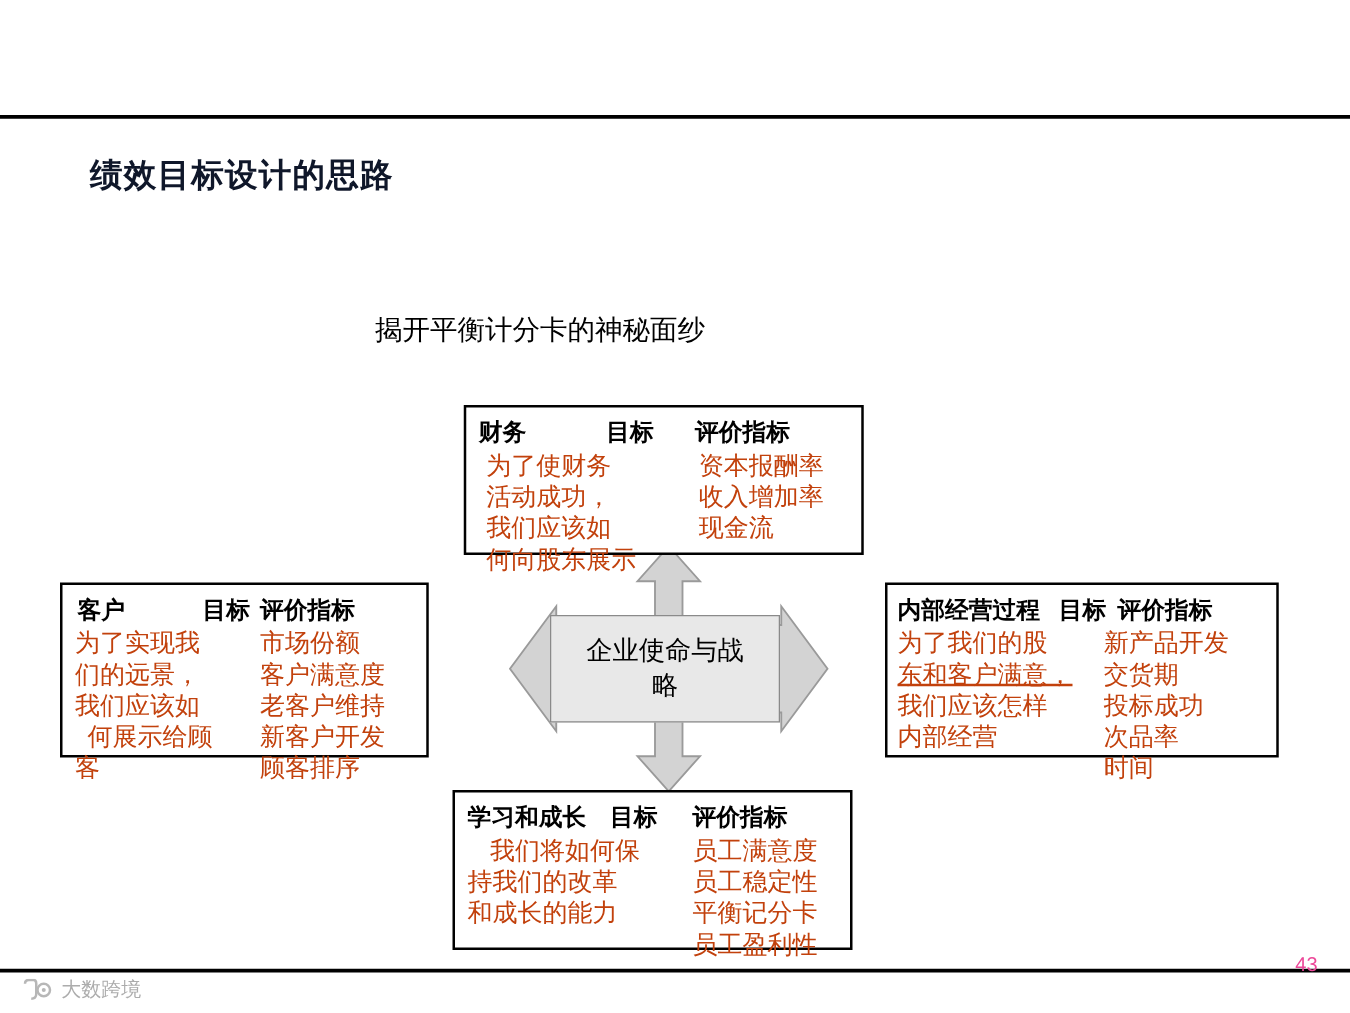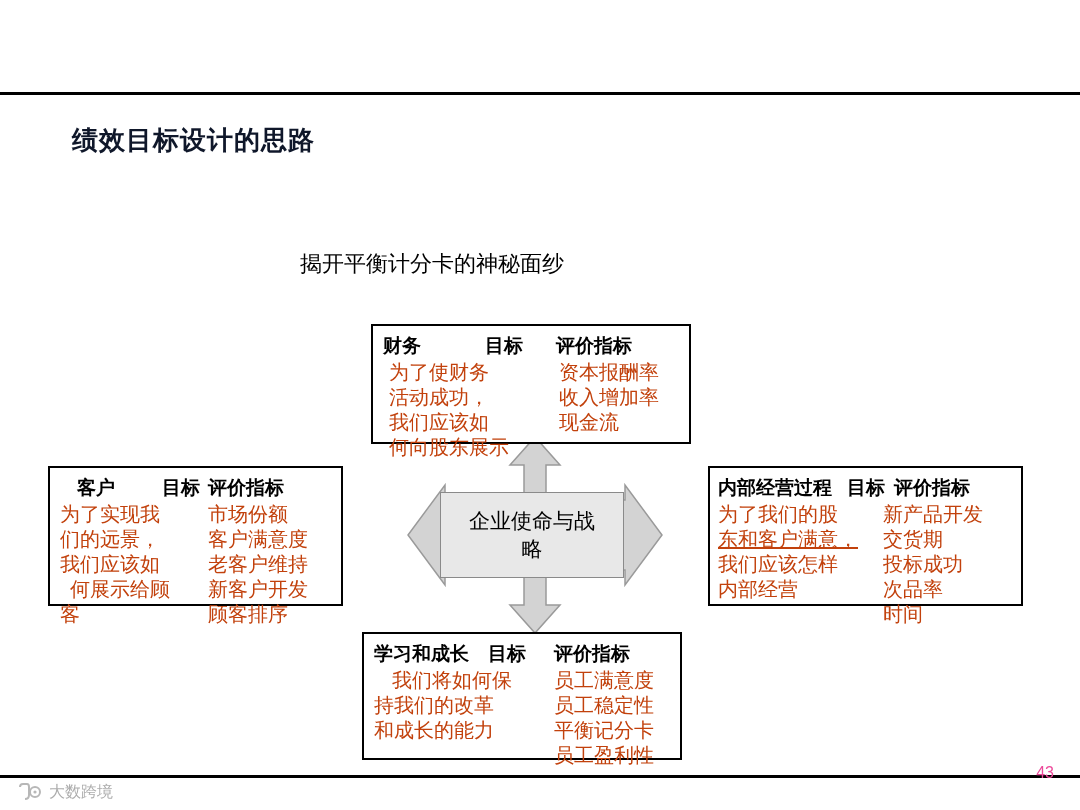--- a/index.html
+++ b/index.html
@@ -99,21 +99,21 @@
   #box-financial .d1 { left: 16px; top: 33px; }
   #box-financial .d2 { left: 16px; top: 58px; }
   #box-financial .d3 { left: 16px; top: 83px; }
   #box-financial .d4 { left: 16px; top: 108px; }
   #box-financial .m1 { left: 186px; top: 33px; }
   #box-financial .m2 { left: 186px; top: 58px; }
   #box-financial .m3 { left: 186px; top: 83px; }
 
   
   #box-customer { left: 48px; top: 466px; width: 295px; height: 140px; }
-  #box-customer .h1 { left: 12px; top: 7px; margin-left: 15px; }
+  #box-customer .h1 { left: 12px; top: 7px; }
   #box-customer .h2 { left: 112px; top: 7px; }
   #box-customer .h3 { left: 158px; top: 7px; }
   #box-customer .d1 { left: 10px; top: 33px; }
   #box-customer .d2 { left: 10px; top: 58px; }
   #box-customer .d3 { left: 10px; top: 83px; }
   #box-customer .d4 { left: 20px; top: 108px; }
   #box-customer .d5 { left: 10px; top: 133px; }
   #box-customer .m1 { left: 158px; top: 33px; }
   #box-customer .m2 { left: 158px; top: 58px; }
   #box-customer .m3 { left: 158px; top: 83px; }

